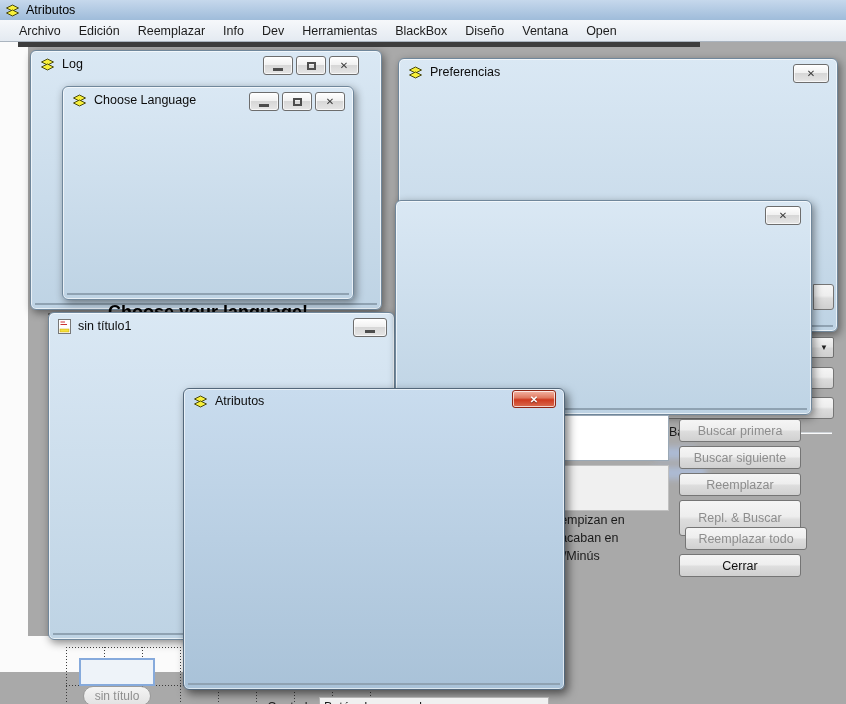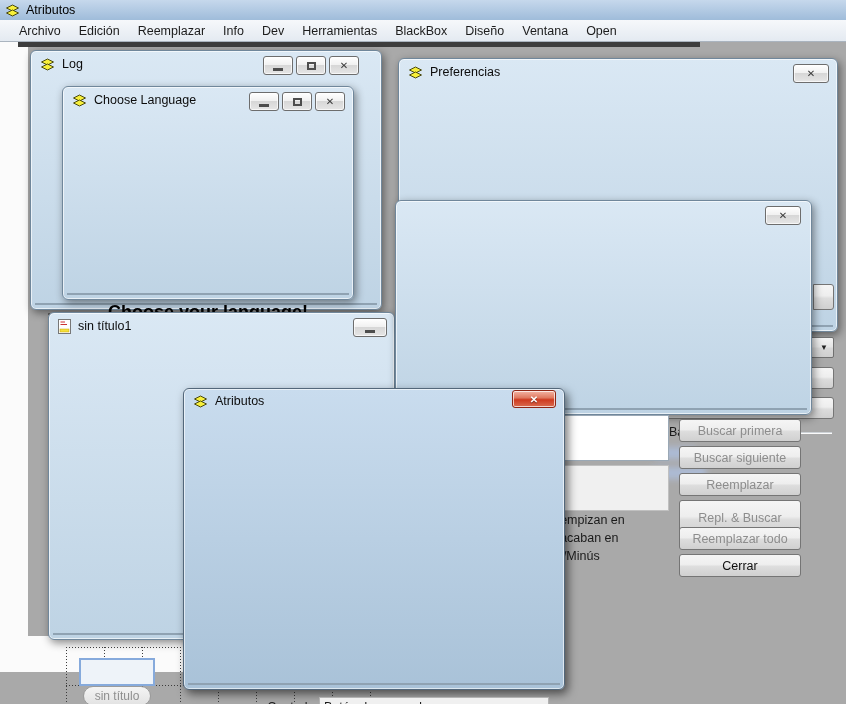--- a/index.html
+++ b/index.html
@@ -264,21 +264,21 @@
     <div class="cbrow" style="left:62px; top:140px;">
       <span class="cb"></span>
       <span>Ignorar Mayús/Minús</span>
     </div>
     <div class="redact" style="left:66px; top:158px; width:55px; height:12px;"></div>
 
     <div class="btn disabled" style="left:278px; top:10px; width:122px; height:23px;">Buscar primera</div>
     <div class="btn disabled" style="left:278px; top:37px; width:122px; height:23px;">Buscar siguiente</div>
     <div class="btn disabled" style="left:278px; top:64px; width:122px; height:23px;">Reemplazar</div>
     <div class="btn disabled" style="left:278px; top:91px; width:122px; height:36px;">Repl. &amp; Buscar</div>
-    <div class="btn disabled" style="left:278px; top:118px; width:122px; height:23px;">Reemplazar todo</div>
+    <div class="btn disabled" style="left:284px; top:118px; width:122px; height:23px;">Reemplazar todo</div>
     <div class="btn" style="left:278px; top:145px; width:122px; height:23px;">Cerrar</div>
   </div>
 </div>
 
 <div class="win active" style="left:183px; top:388px; width:382px; height:302px; z-index:10;">
   <div class="tbar" style="height:24px;">
     <svg width="15" height="13" viewBox="0 0 15 13">
         <path d="M1.5 4 L7.5 1 L13.5 4 L7.5 7 Z" fill="#f7ef3a" stroke="#4a4a10"></path>
         <path d="M1.5 9 L7.5 6 L13.5 9 L7.5 12 Z" fill="#f7ef3a" stroke="#4a4a10"></path>
       </svg>

